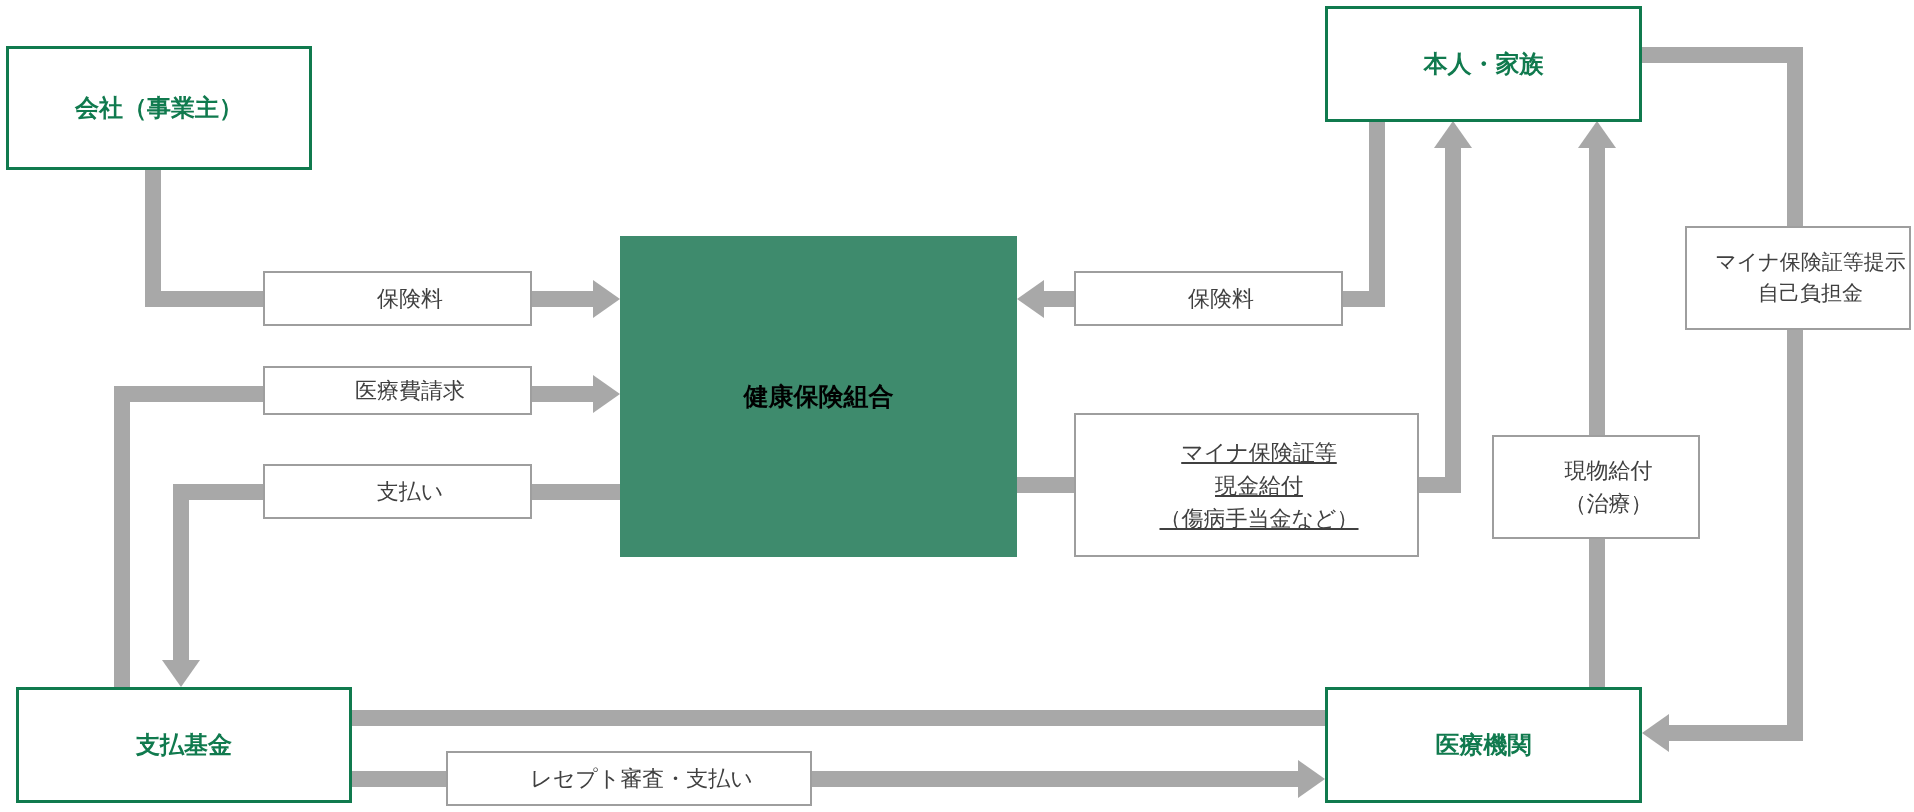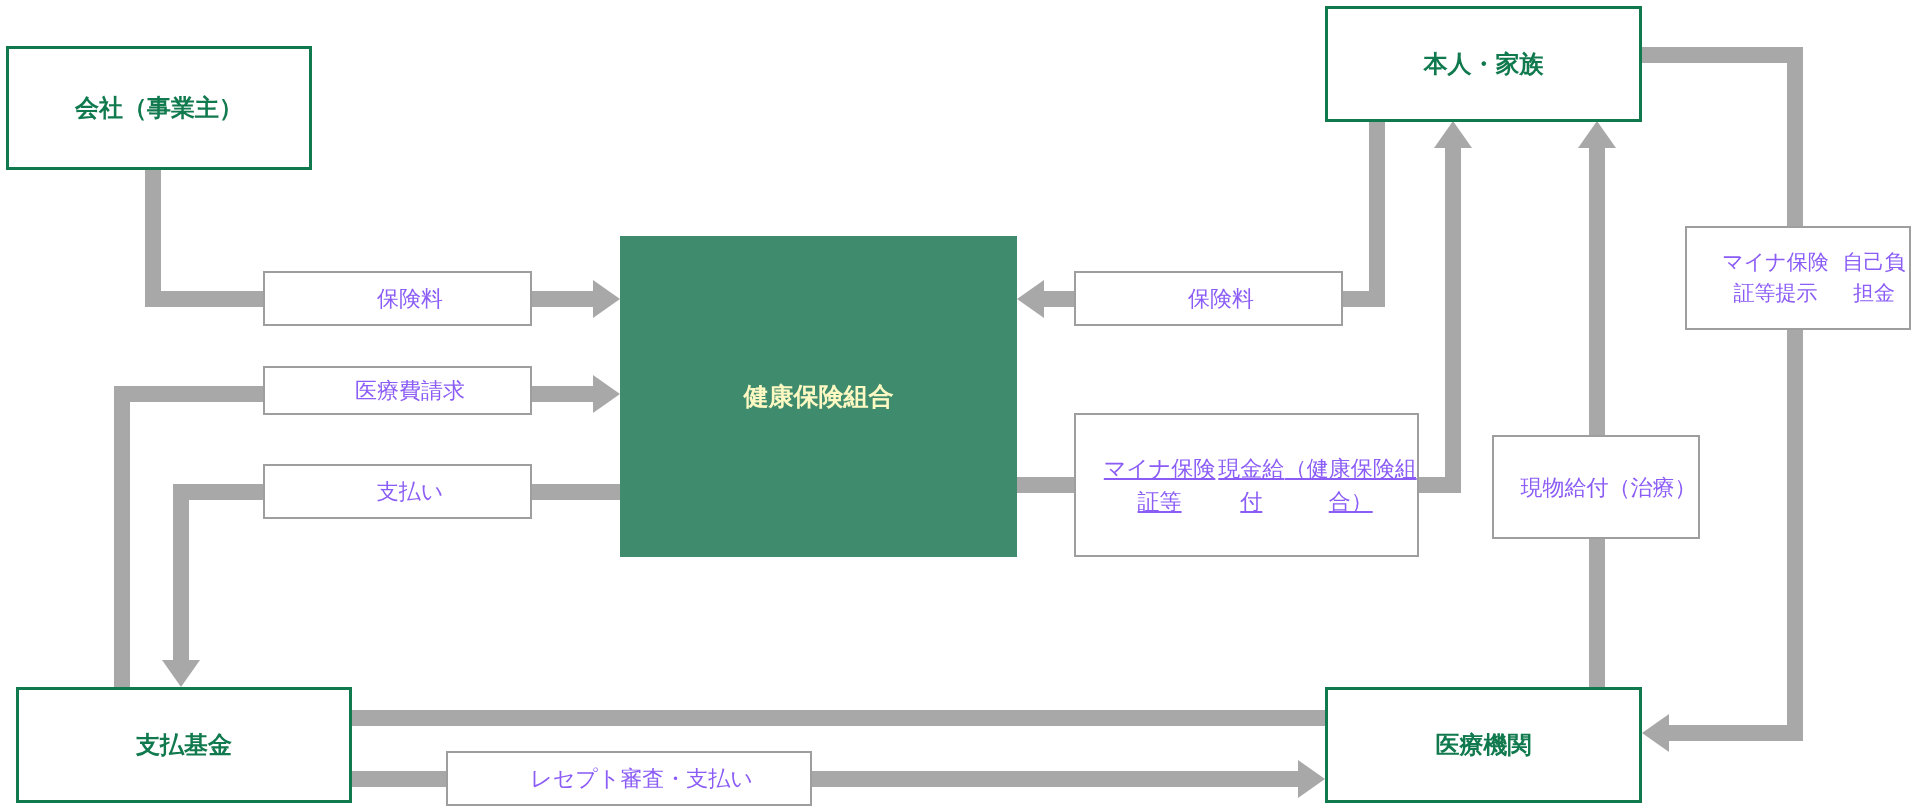--- a/index.html
+++ b/index.html
@@ -24,32 +24,32 @@
     font-size: 24px;
     display: flex;
     align-items: center;
     justify-content: center;
     text-align: center;
     z-index: 3;
   }
   .node.filled {
     background: var(--green-fill, #3e8b6d);
     border: none;
-    color: #fef9c3;
+    color: #000000;
     font-size: 25px;
   }
   
   .flow-label {
     position: absolute;
     background: #ffffff;
     border: 2px solid var(--label-border, #9e9e9e);
-    color: #8b5cf6;
+    color: #404040;
     font-size: 22px;
     display: flex;
-    flex-direction: row;
+    flex-direction: column;
     align-items: center;
     justify-content: center;
     text-align: center;
     line-height: 1.5;
     z-index: 2;
     padding-left: 25px;
   }
   
   .seg {
     position: absolute;
@@ -118,21 +118,21 @@
     <span>支払い</span>
   </div>
 
   <div class="flow-label" style="left:1074px; top:271px; width:269px; height:55px;">
     <span>保険料</span>
   </div>
 
   <div class="flow-label" style="left:1074px; top:413px; width:345px; height:144px;text-decoration:underline;">
     <span>マイナ保険証等</span>
     <span>現金給付</span>
-    <span>（健康保険組合）</span>
+    <span>（傷病手当金など）</span>
   </div>
 
   <div class="flow-label" style="left:1685px; top:226px; width:226px; height:104px; font-size:21px;">
     <span>マイナ保険証等提示</span>
     <span>自己負担金</span>
   </div>
 
   <div class="flow-label" style="left:1492px; top:394px; width:208px; height:104px;margin-top:41px;">
     <span>現物給付</span>
     <span>（治療）</span>

